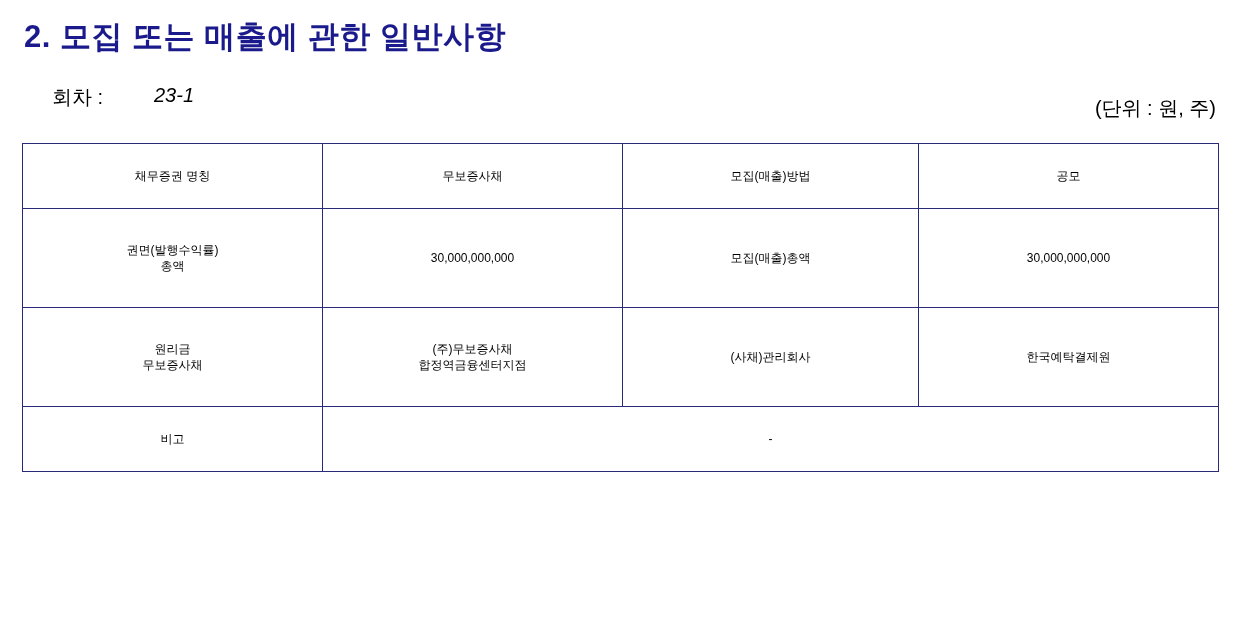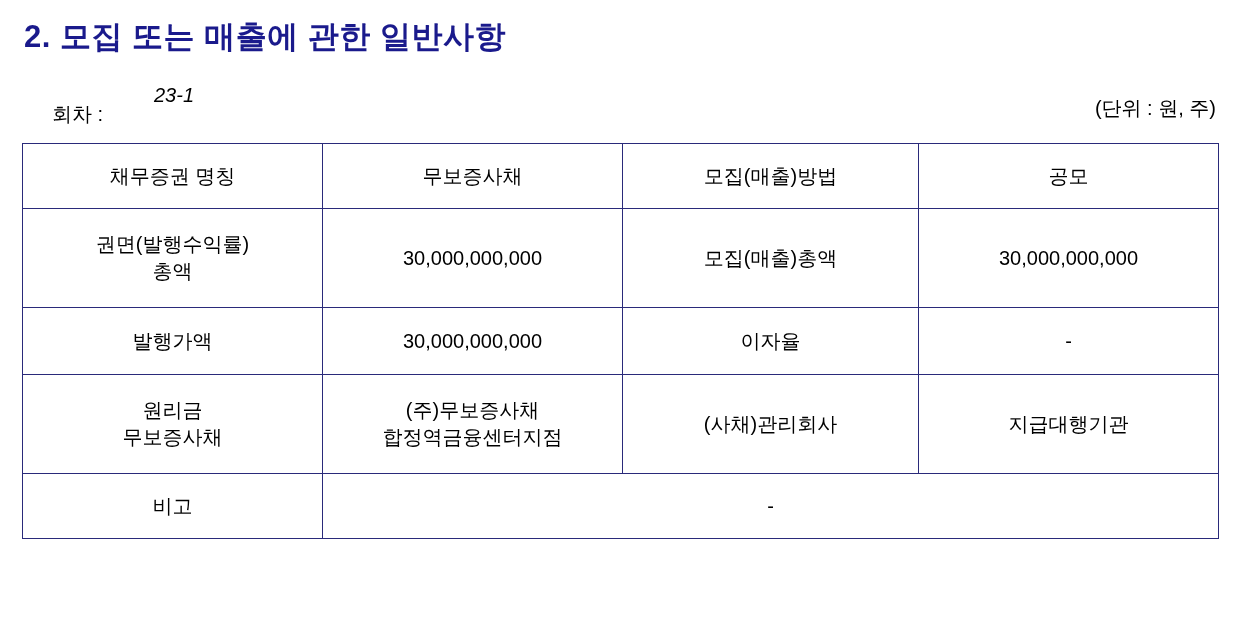--- a/index.html
+++ b/index.html
@@ -34,21 +34,21 @@
   .subline {
     position: absolute;
     left: 24px;
     top: 84px;
     width: 1192px;
     height: 30px;
   }
   .round-label {
     position: absolute;
     left: 28px;
-    top: 17px;
+    top: 0;
     font-size: 20px;
     color: #000;
     white-space: nowrap;
   }
   .round-value {
     position: absolute;
     left: 130px;
     top: 0;
     font-size: 20px;
     color: #000;
@@ -68,21 +68,21 @@
     left: 22px;
     top: 143px;
     width: 1196px;
     border-collapse: collapse;
     table-layout: fixed;
   }
   table.main td {
     border: 1px solid #2a2a7a;
     text-align: center;
     vertical-align: middle;
-    font-size: 20px;
+    font-size: 12px;
     color: #000;
     padding: 6px 4px;
     line-height: 1.35;
   }
   col.c1 { width: 300px; }
   col.c2 { width: 300px; }
   col.c3 { width: 296px; }
   col.c4 { width: 300px; }
 
   .r-head td { height: 52px; }
@@ -122,39 +122,33 @@
       <tr class="r-tall">
         <td>
           <span class="two-line">권면(발행수익률)</span>
           <span class="two-line">총액</span>
         </td>
         <td>30,000,000,000</td>
         <td>모집(매출)총액</td>
         <td>30,000,000,000</td>
       </tr>
 
-      <tr class="r-mid">
-        <td>발행가액</td>
-        <td>30,000,000,000</td>
-        <td>이자율</td>
-        <td>-</td>
-      </tr>
 
 
       <tr class="r-tall">
         <td>
           <span class="two-line">원리금</span>
           <span class="two-line">무보증사채</span>
         </td>
         <td>
           <span class="two-line">(주)무보증사채</span>
           <span class="two-line">합정역금융센터지점</span>
         </td>
         <td>(사채)관리회사</td>
-        <td>지급대행기관</td>
+        <td>한국예탁결제원</td>
       </tr>
 
       <tr class="r-last">
         <td>비고</td>
         <td colspan="3">-</td>
       </tr>
     </tbody>
   </table>
 
 </div>

